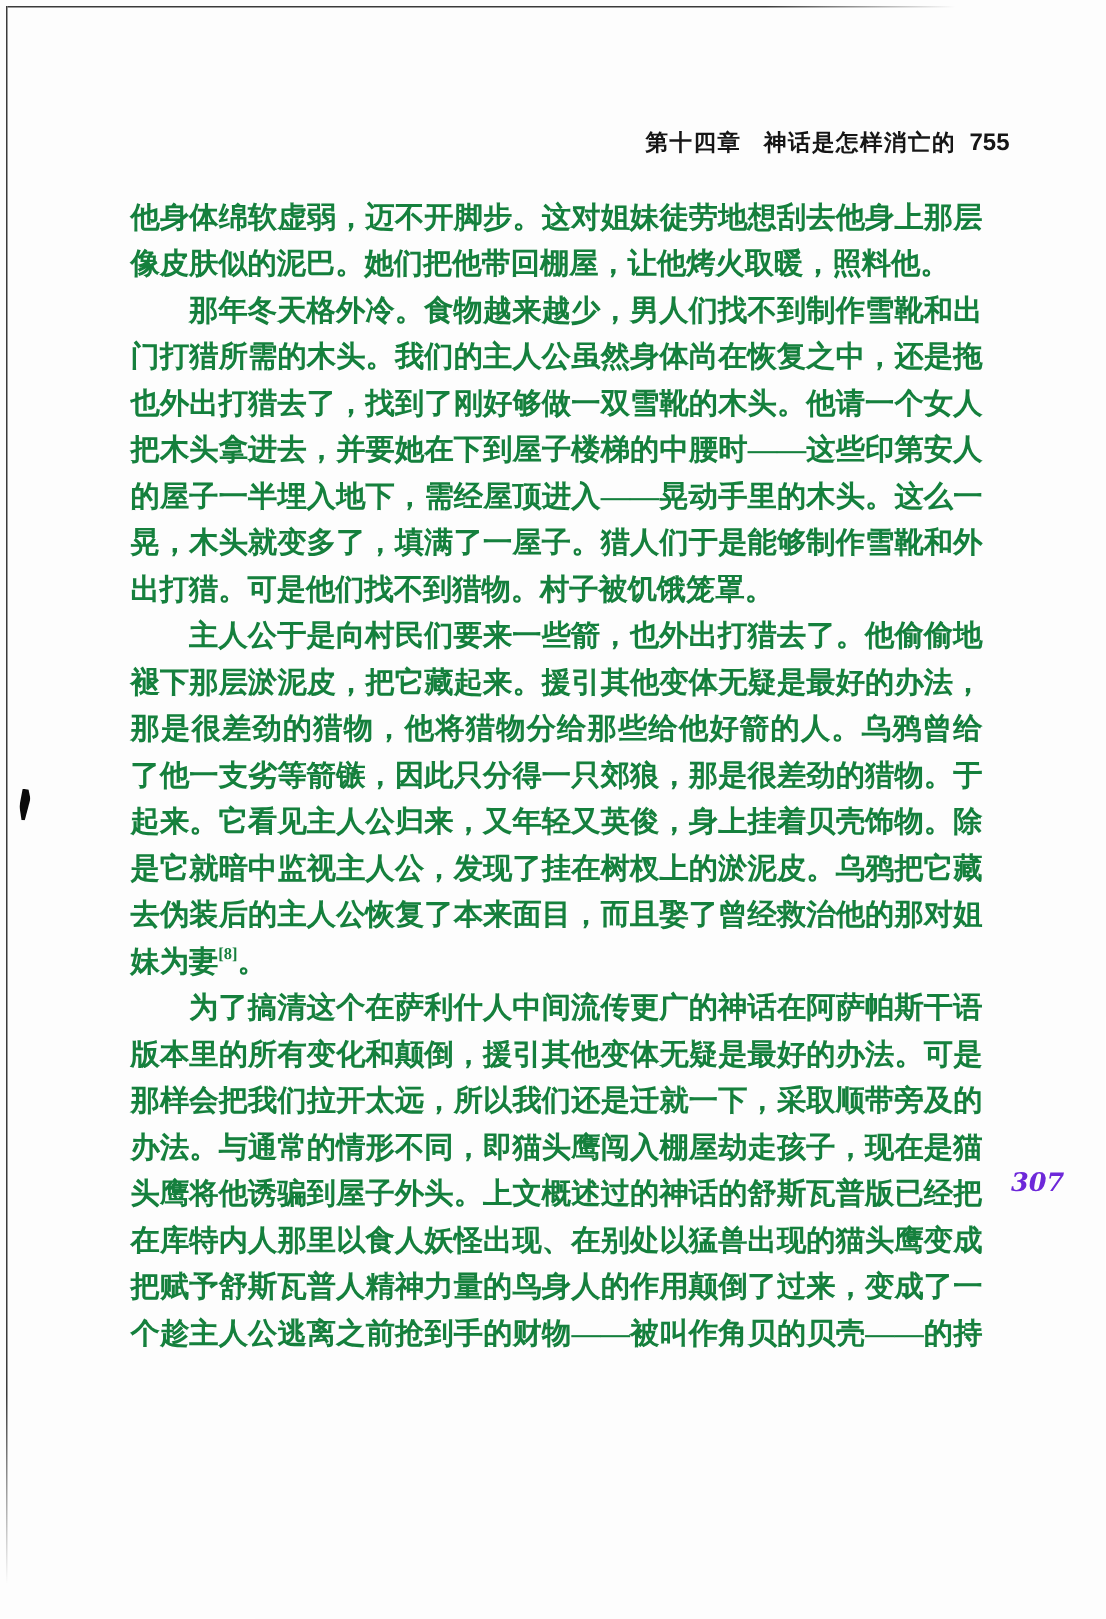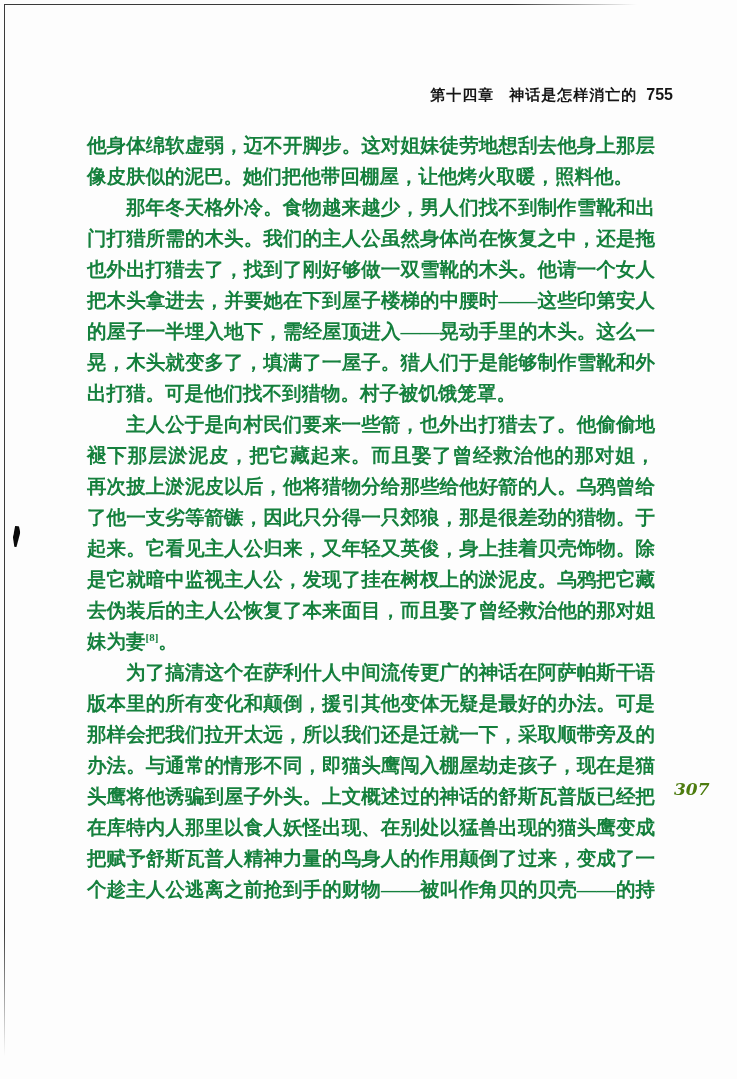--- a/index.html
+++ b/index.html
@@ -65,21 +65,21 @@
     font-weight: 600;
   }
 
   
   .margin-number {
     position: absolute; left: 674px; top: 779px;
     font-family: "DejaVu Serif", serif;
     font-style: italic;
     font-weight: 600;
     font-size: 17px;
-    color: #4d7c0f;
+    color: #6d28d9;
   }
 
   
   .ink-mark {
     position: absolute; left: 13px; top: 526px;
     width: 7px; height: 21px;
     background: #0a0a0a;
     clip-path: polygon(20% 0, 75% 0, 100% 30%, 60% 100%, 30% 100%, 0 55%);
     transform: rotate(4deg);
   }
@@ -105,22 +105,22 @@
         <div class="line indent">那年冬天格外冷。食物越来越少，男人们找不到制作雪靴和出</div>
         <div class="line">门打猎所需的木头。我们的主人公虽然身体尚在恢复之中，还是拖</div>
         <div class="line">也外出打猎去了，找到了刚好够做一双雪靴的木头。他请一个女人</div>
         <div class="line">把木头拿进去，并要她在下到屋子楼梯的中腰时——这些印第安人</div>
         <div class="line">的屋子一半埋入地下，需经屋顶进入——晃动手里的木头。这么一</div>
         <div class="line">晃，木头就变多了，填满了一屋子。猎人们于是能够制作雪靴和外</div>
         <div class="line last">出打猎。可是他们找不到猎物。村子被饥饿笼罩。</div>
       </div>
       <div class="para">
         <div class="line indent">主人公于是向村民们要来一些箭，也外出打猎去了。他偷偷地</div>
-        <div class="line">褪下那层淤泥皮，把它藏起来。而且娶了曾经救治他的那对姐，</div>
-        <div class="line">再次披上淤泥皮以后，他将猎物分给那些给他好箭的人。乌鸦曾给</div>
+        <div class="line">褪下那层淤泥皮，把它藏起来。援引其他变体无疑是最好的办法，</div>
+        <div class="line">那是很差劲的猎物，他将猎物分给那些给他好箭的人。乌鸦曾给</div>
         <div class="line">了他一支劣等箭镞，因此只分得一只郊狼，那是很差劲的猎物。于</div>
         <div class="line">起来。它看见主人公归来，又年轻又英俊，身上挂着贝壳饰物。除</div>
         <div class="line">是它就暗中监视主人公，发现了挂在树杈上的淤泥皮。乌鸦把它藏</div>
         <div class="line">去伪装后的主人公恢复了本来面目，而且娶了曾经救治他的那对姐</div>
         <div class="line last">妹为妻<sup class="fnref">[8]</sup>。</div>
       </div>
       <div class="para">
         <div class="line indent">为了搞清这个在萨利什人中间流传更广的神话在阿萨帕斯干语</div>
         <div class="line">版本里的所有变化和颠倒，援引其他变体无疑是最好的办法。可是</div>
         <div class="line">那样会把我们拉开太远，所以我们还是迁就一下，采取顺带旁及的</div>

